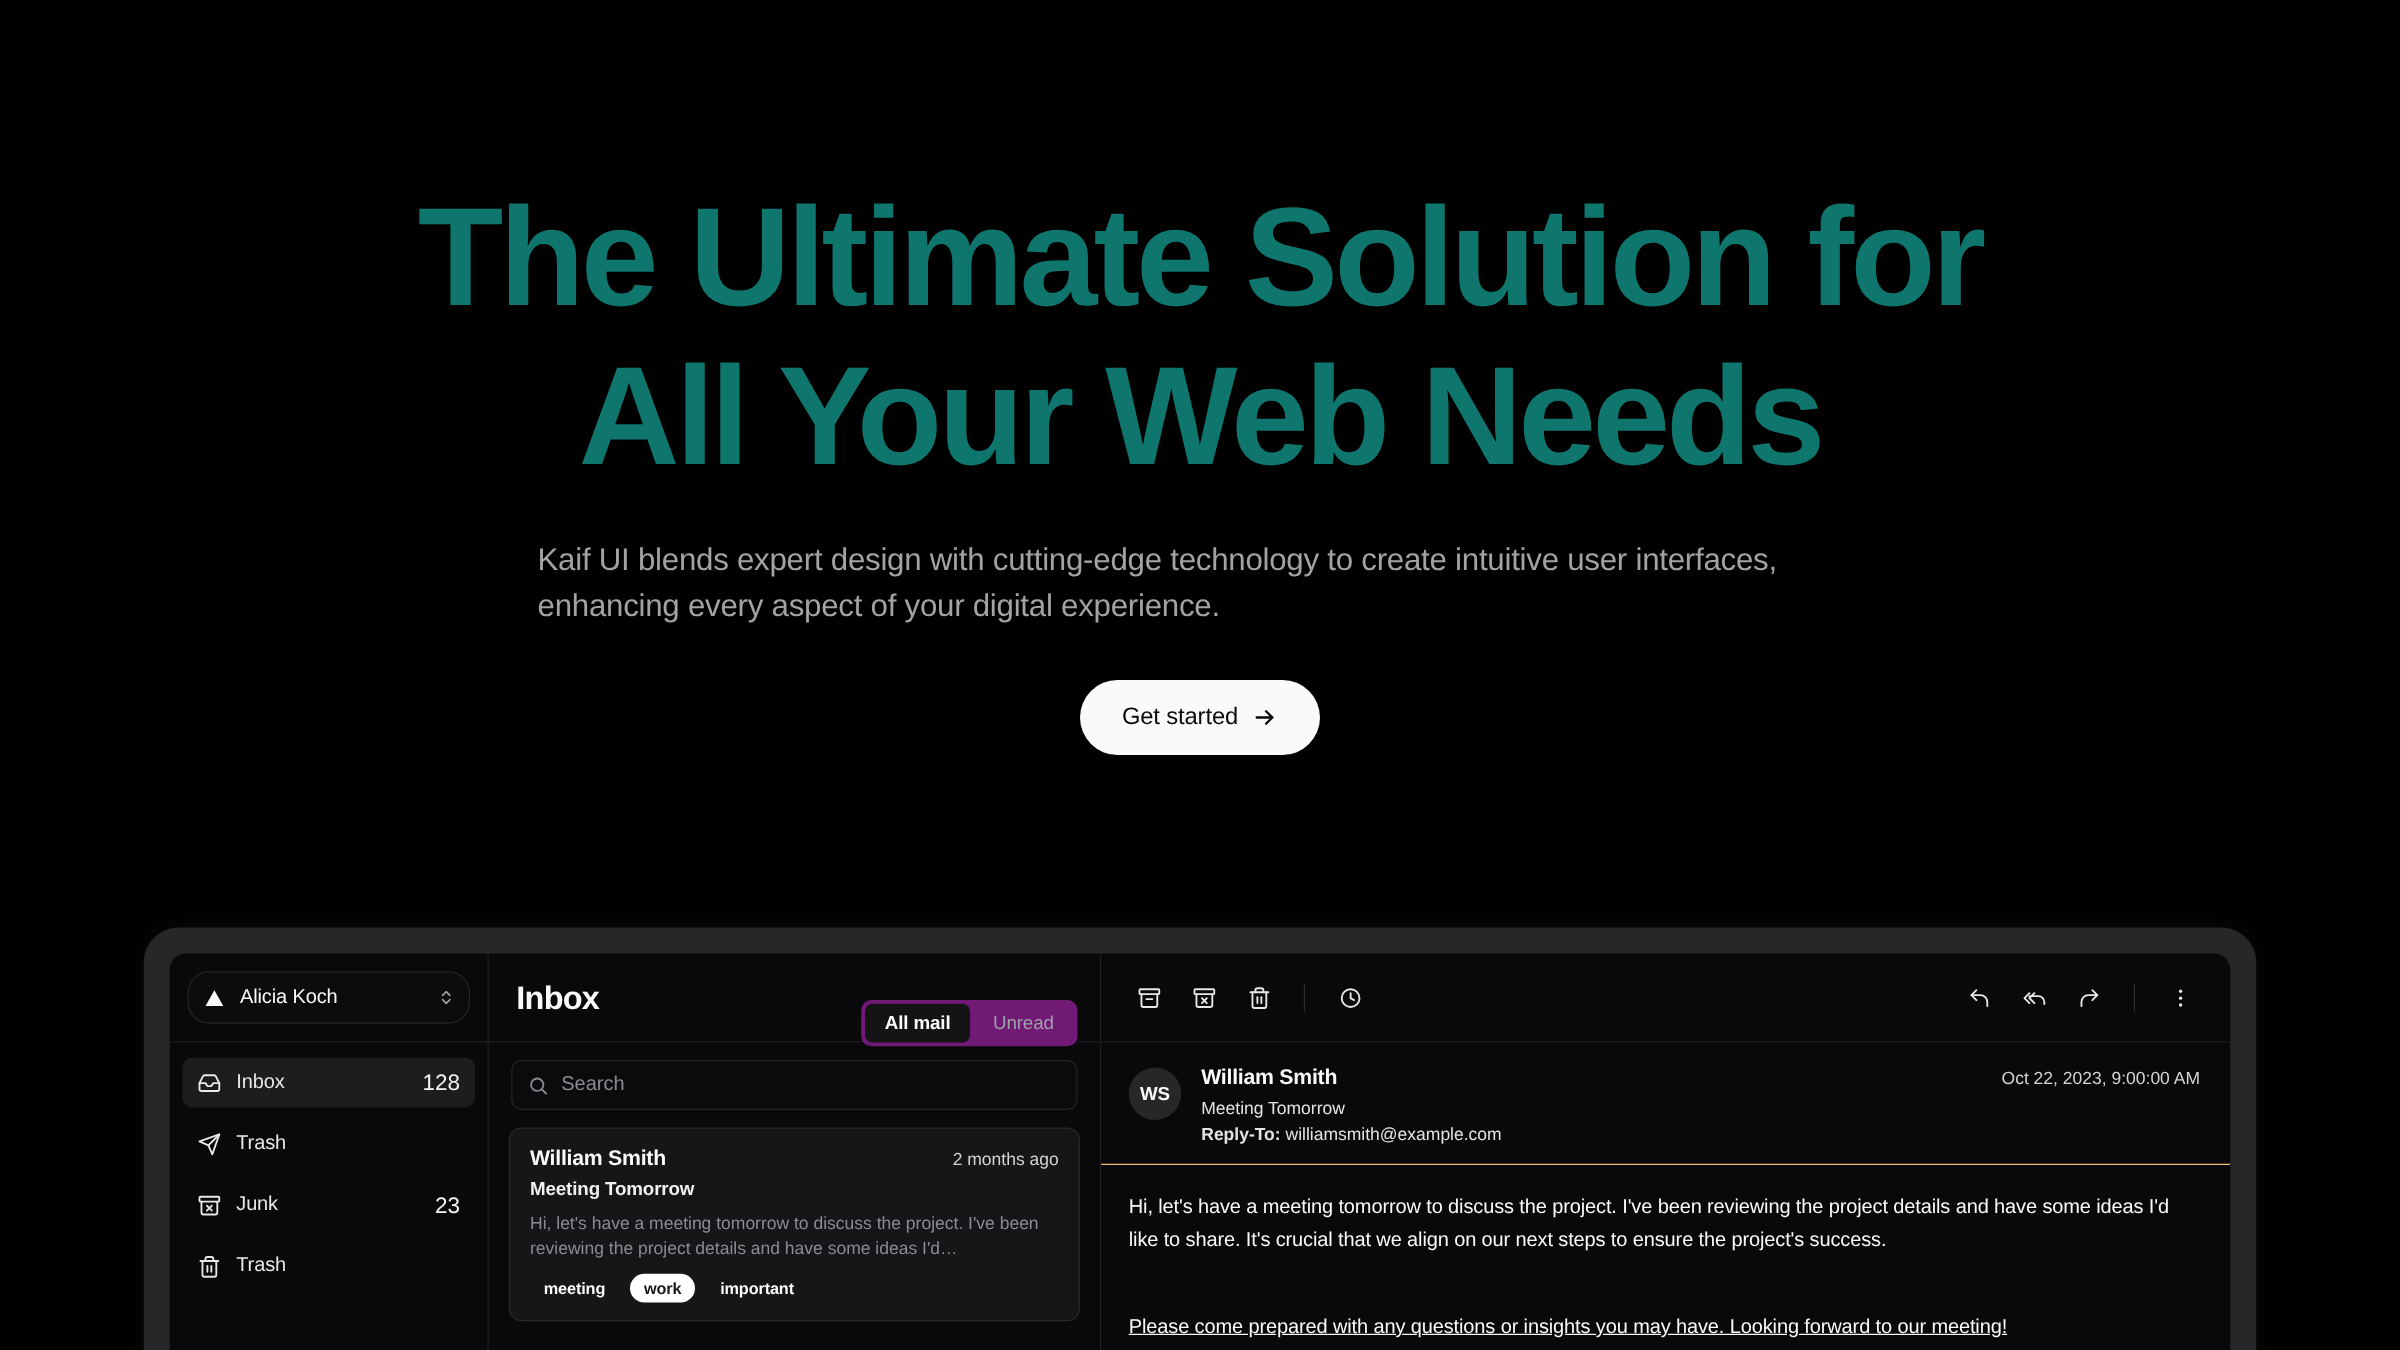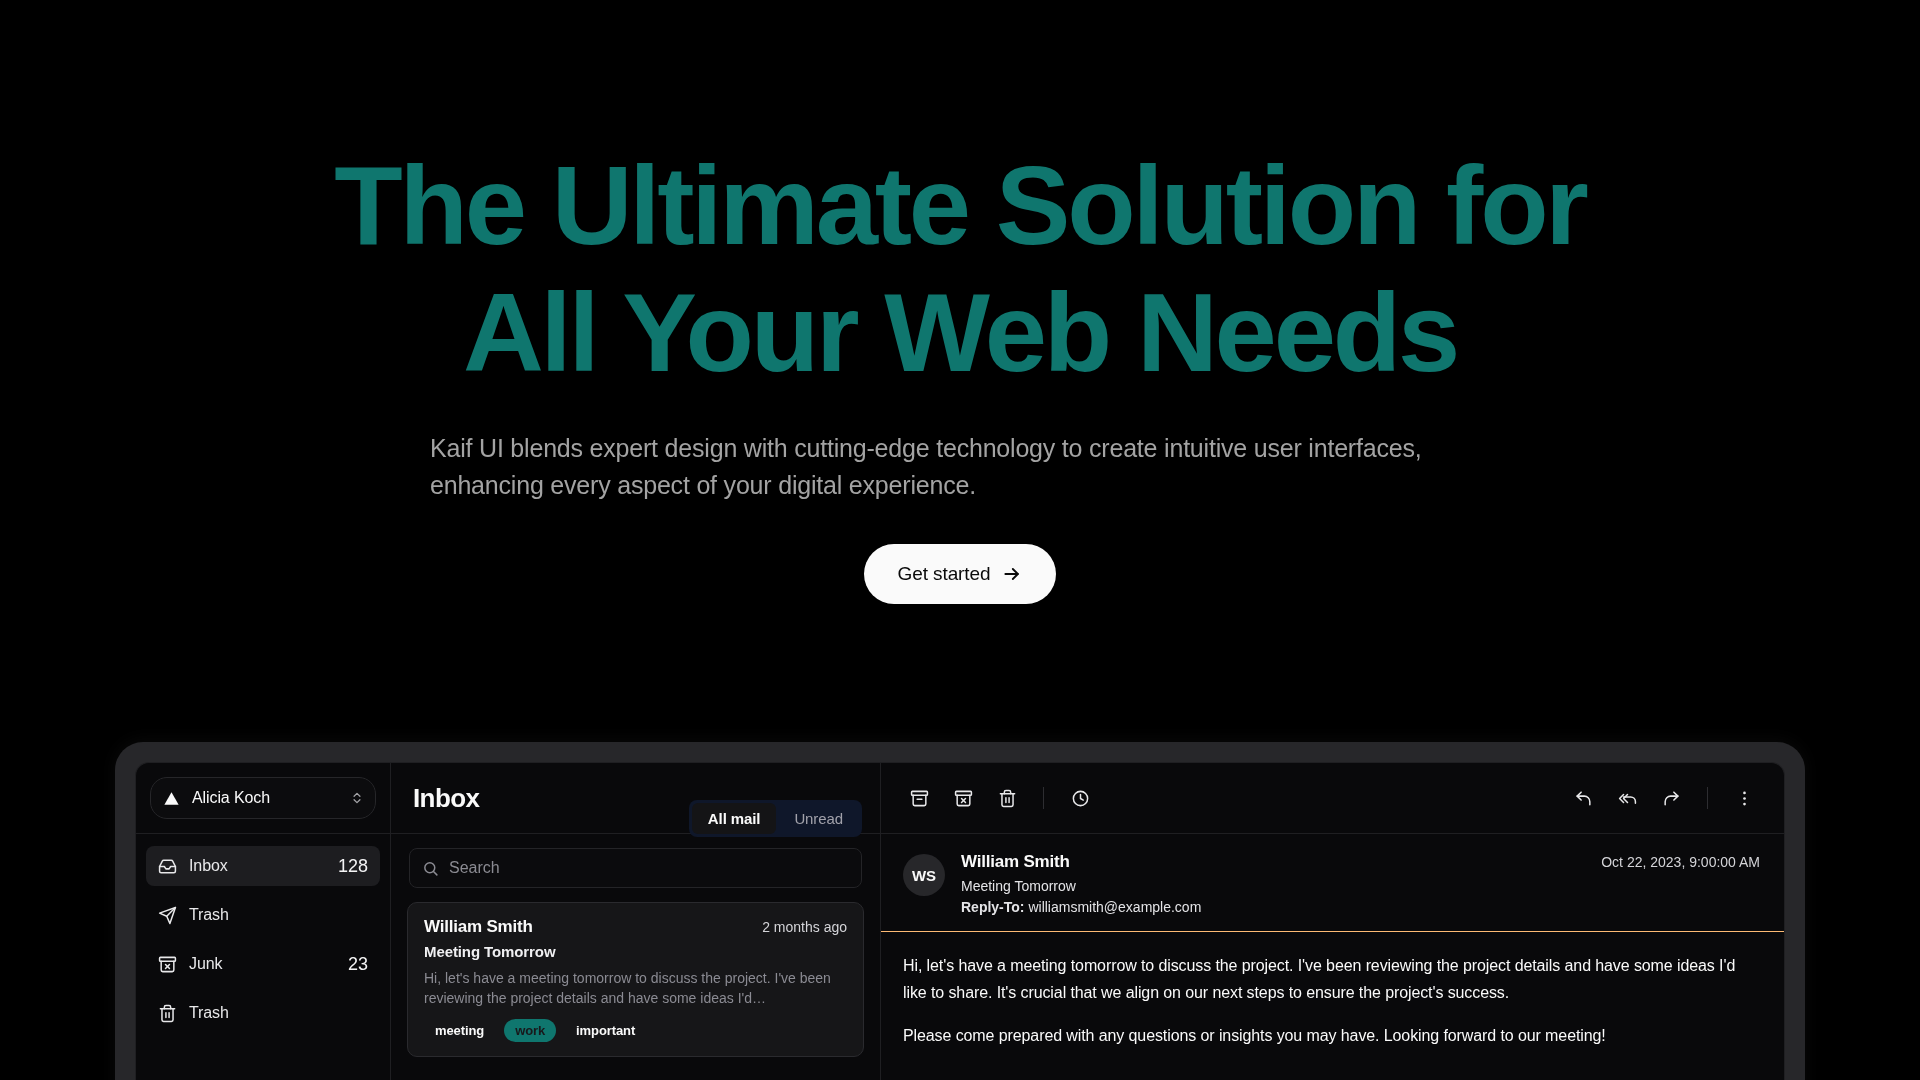--- a/index.html
+++ b/index.html
@@ -186,21 +186,21 @@
   }
   .list-title {
     flex: 1;
     color: #fafafa;
     font-size: 26px;
     font-weight: 700;
     letter-spacing: -0.6px;
   }
   .segmented {
     display: inline-flex;
-    background: #0f172a;
+    background: #701a75;
     border-radius: 8px;
     padding: 3px;
     gap: 2px;
     margin-top: 40px;
   }
   .seg {
     padding: 7px 16px;
     border-radius: 6px;
     font-size: 15px;
     font-weight: 500;
@@ -270,21 +270,21 @@
   .mc-tags { margin-top: 11px; display: flex; gap: 9px; }
   .tag {
     padding: 4px 11px;
     border-radius: 999px;
     font-size: 13px;
     font-weight: 600;
     color: #fafafa;
     letter-spacing: -0.1px;
     cursor: pointer;
   }
-  .tag.solid { background: #0f766e; color: #18181b; }
+  .tag.solid { background: #ffffff; color: #18181b; }
 
   
   .mail-view { flex: 1; display: flex; flex-direction: column; min-width: 0; }
   .view-toolbar {
     height: 71px;
     display: flex;
     align-items: center;
     padding: 0 20px 0 18px;
     border-bottom: 1px solid #1f1f22;
     gap: 4px;
@@ -326,21 +326,21 @@
   .msg-replyto b { font-weight: 700; }
   .msg-date { color: #d4d4d8; font-size: 14px; white-space: nowrap; padding-top: 2px; }
 
   .msg-body {
     padding: 20px 26px 0 22px;
     color: #fafafa;
     font-size: 16px;
     line-height: 27px;
     letter-spacing: -0.1px;
   }
-  .msg-body p + p { margin-top: 16px; }
+  .msg-body p + p { margin-top: 42px; text-decoration: underline; }
 </style>
 </head>
 <body>
 
 <section class="hero">
   <h1 class="hero-title">
     <span class="line">The Ultimate Solution for</span>
     <span class="line">All Your Web Needs</span>
   </h1>
 

